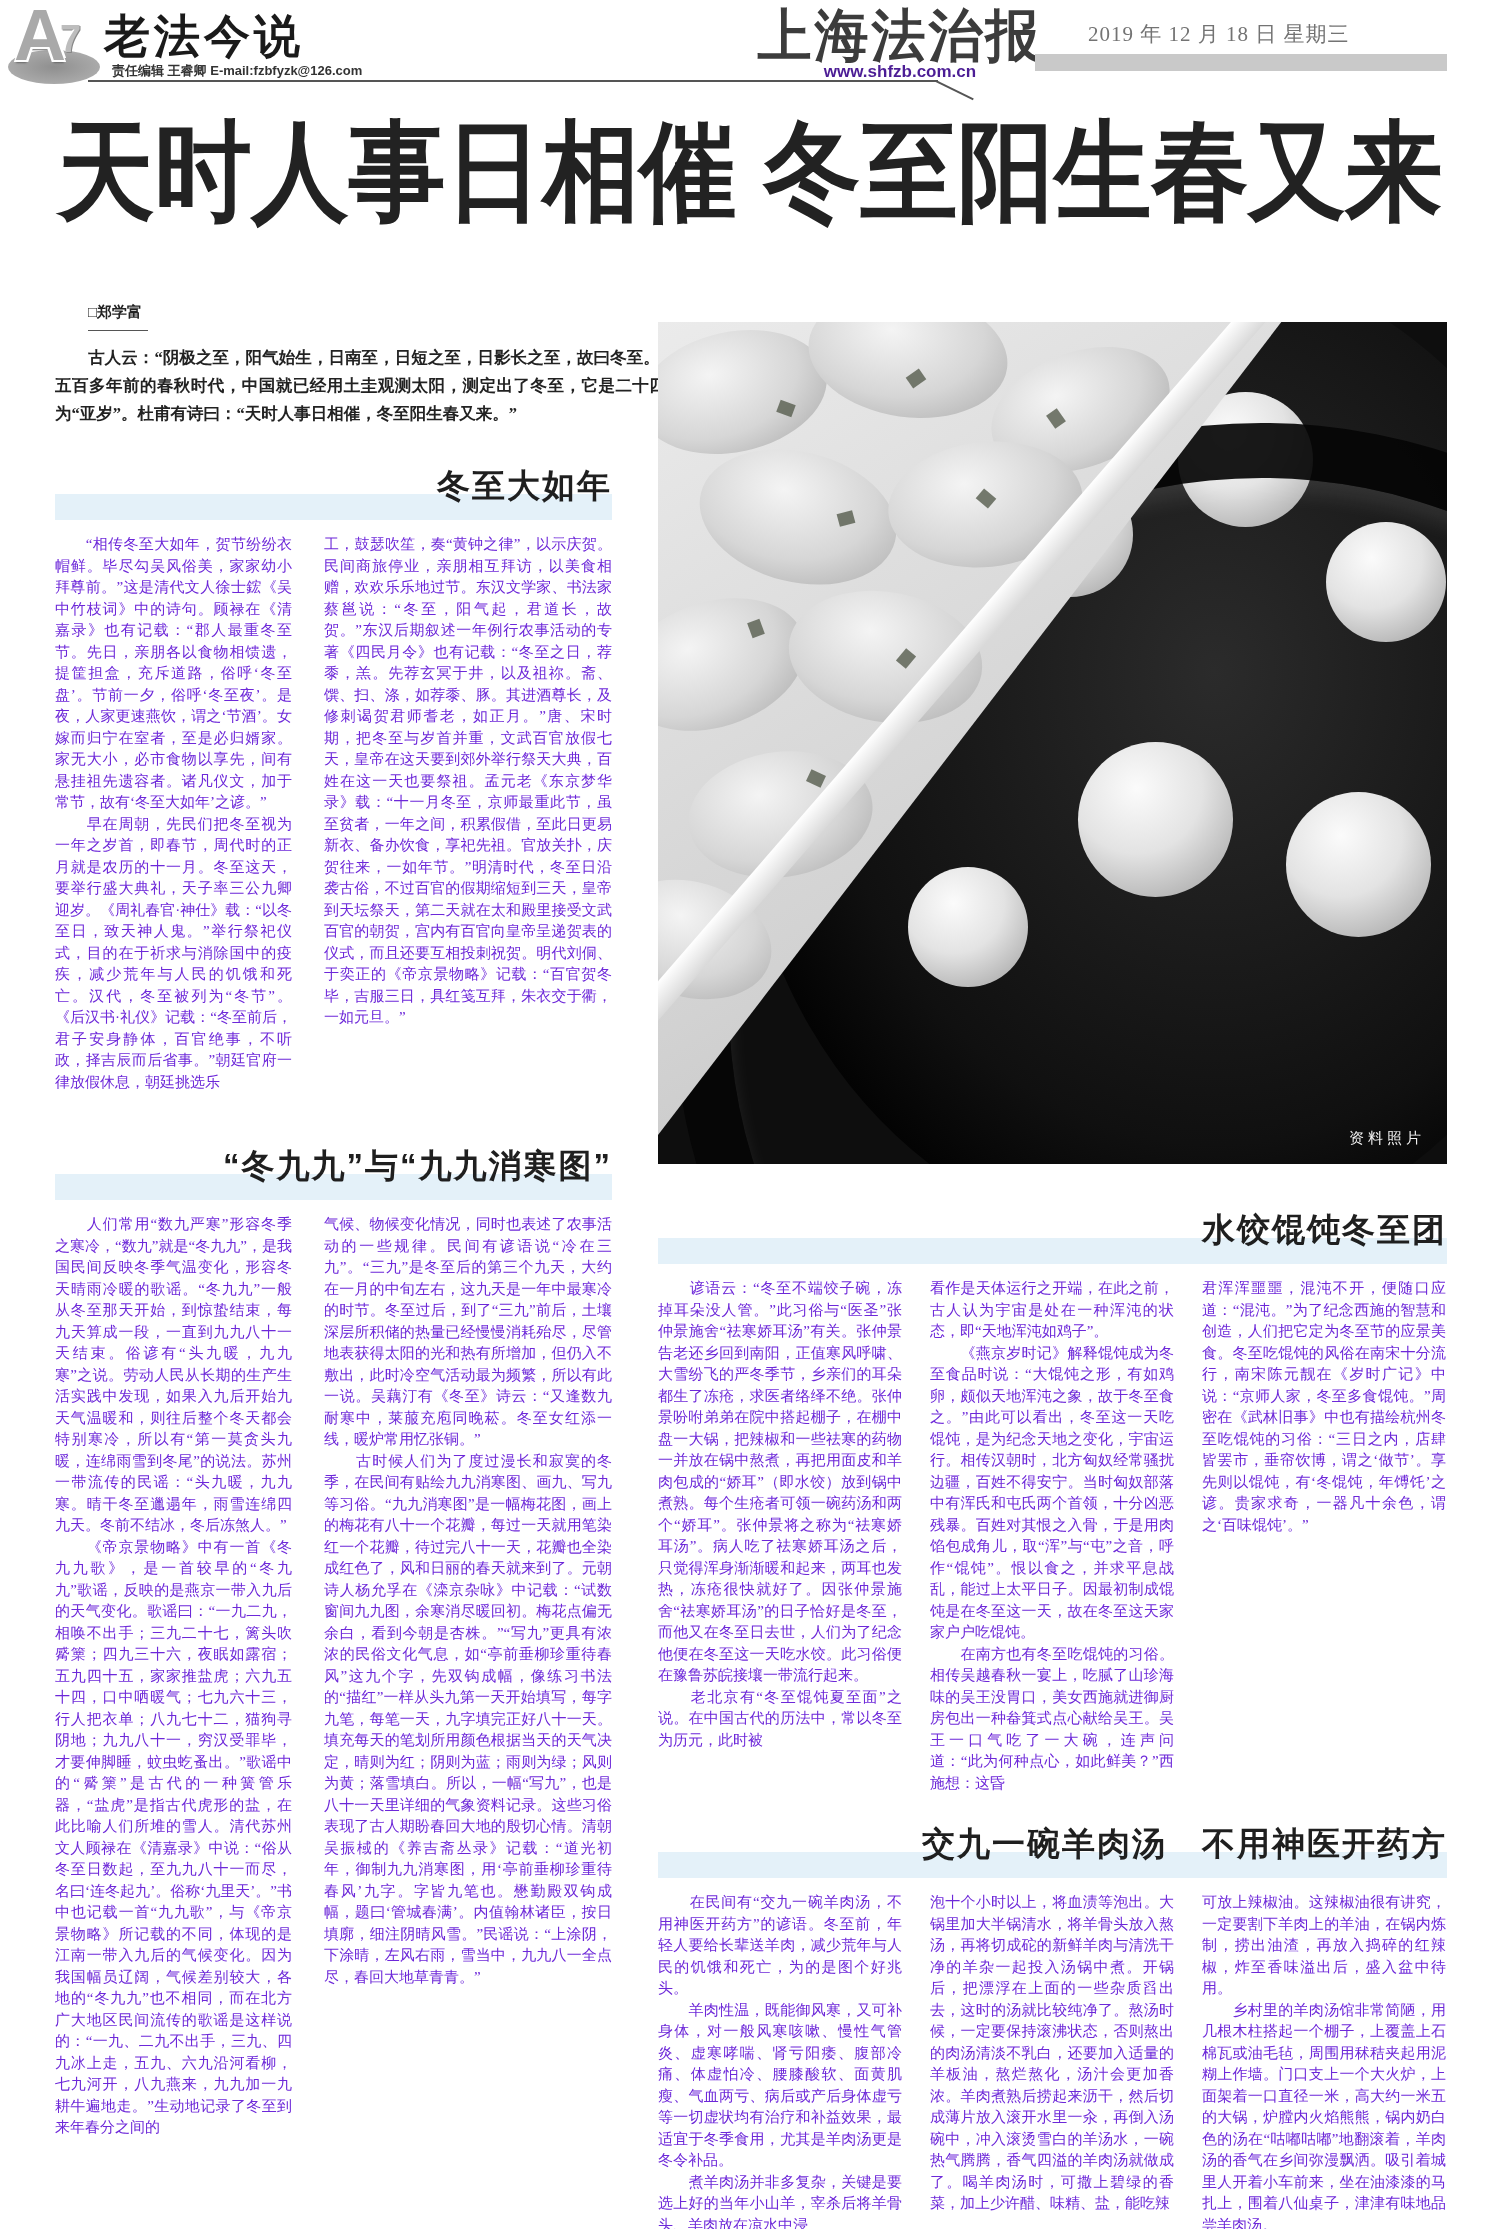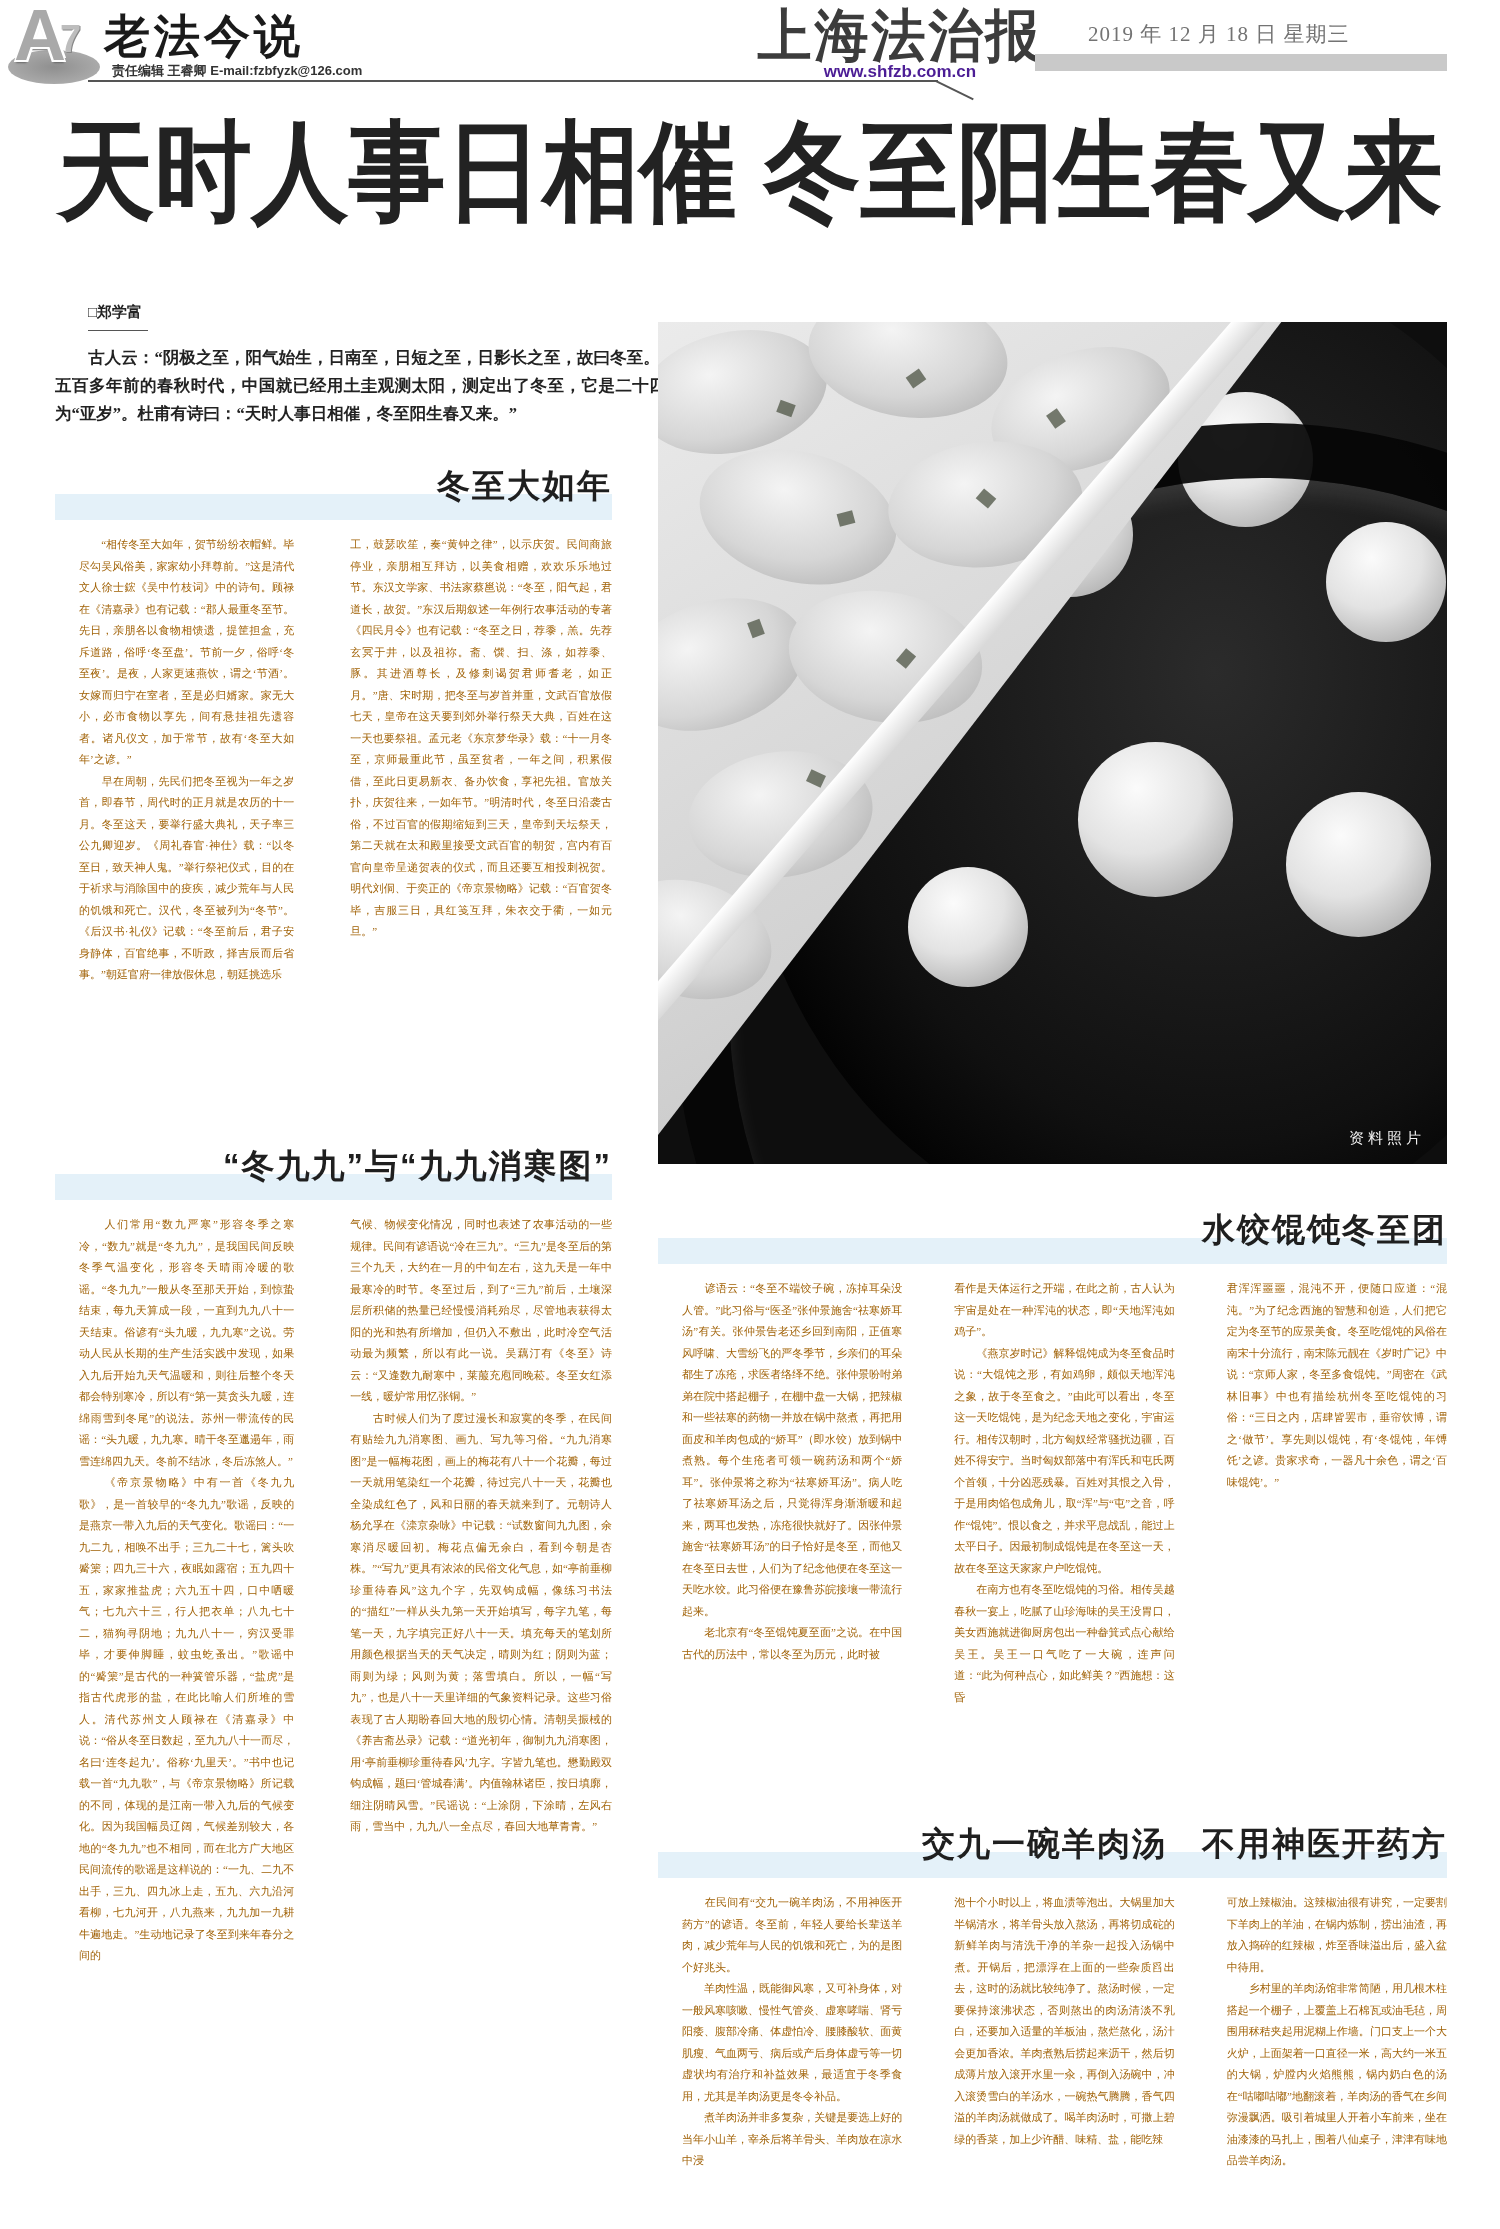--- a/index.html
+++ b/index.html
@@ -41,21 +41,21 @@
   
   .title-wrap{position:relative;height:62px;margin-bottom:14px;}
   .title-band{position:absolute;left:0;right:0;bottom:0;height:26px;background:#e4f1f9;}
   .sec-title{position:relative;z-index:1;margin:0;text-align:right;
         font-family:"Liberation Sans",sans-serif;font-size:33px;font-weight:900;color:#1f1f1f;
         letter-spacing:2px;line-height:56px;}
   
   .left-block{position:absolute;left:55px;top:458px;width:557px;}
   .right-block{position:absolute;left:658px;top:322px;width:789px;}
   .cols{display:flex;}
-  .col{font-size:11px;line-height:21.5px;text-align:justify;color:#a16207;overflow:hidden;margin-left:24px;}
+  .col{font-size:15px;line-height:21.5px;text-align:justify;color:#6d28d9;overflow:hidden;}
   .col p{margin:0;}
   .lcols .col:nth-child(1){width:237px;margin-right:32px;}
   .lcols .col:nth-child(2){width:288px;}
   .rcols .col{width:244px;margin-right:28px;}
   .rcols .col:last-child{margin-right:0;}
   .a1 .col{height:560px;}
   .a2 .col{height:972px;}
   .a3 .col{height:522px;}
   .a4 .col{height:380px;}
   .t2{margin-top:44px;}

